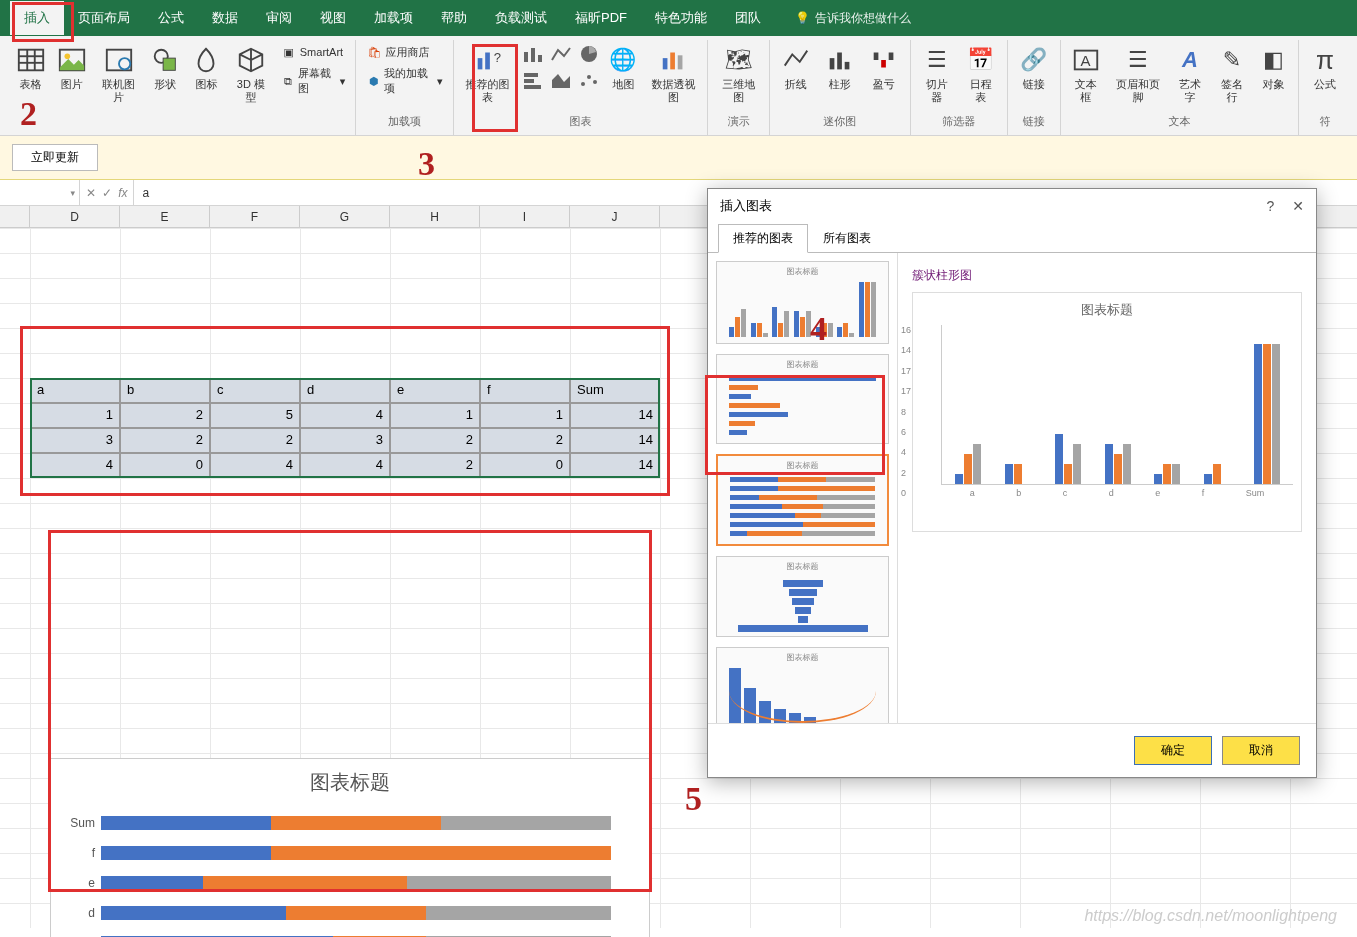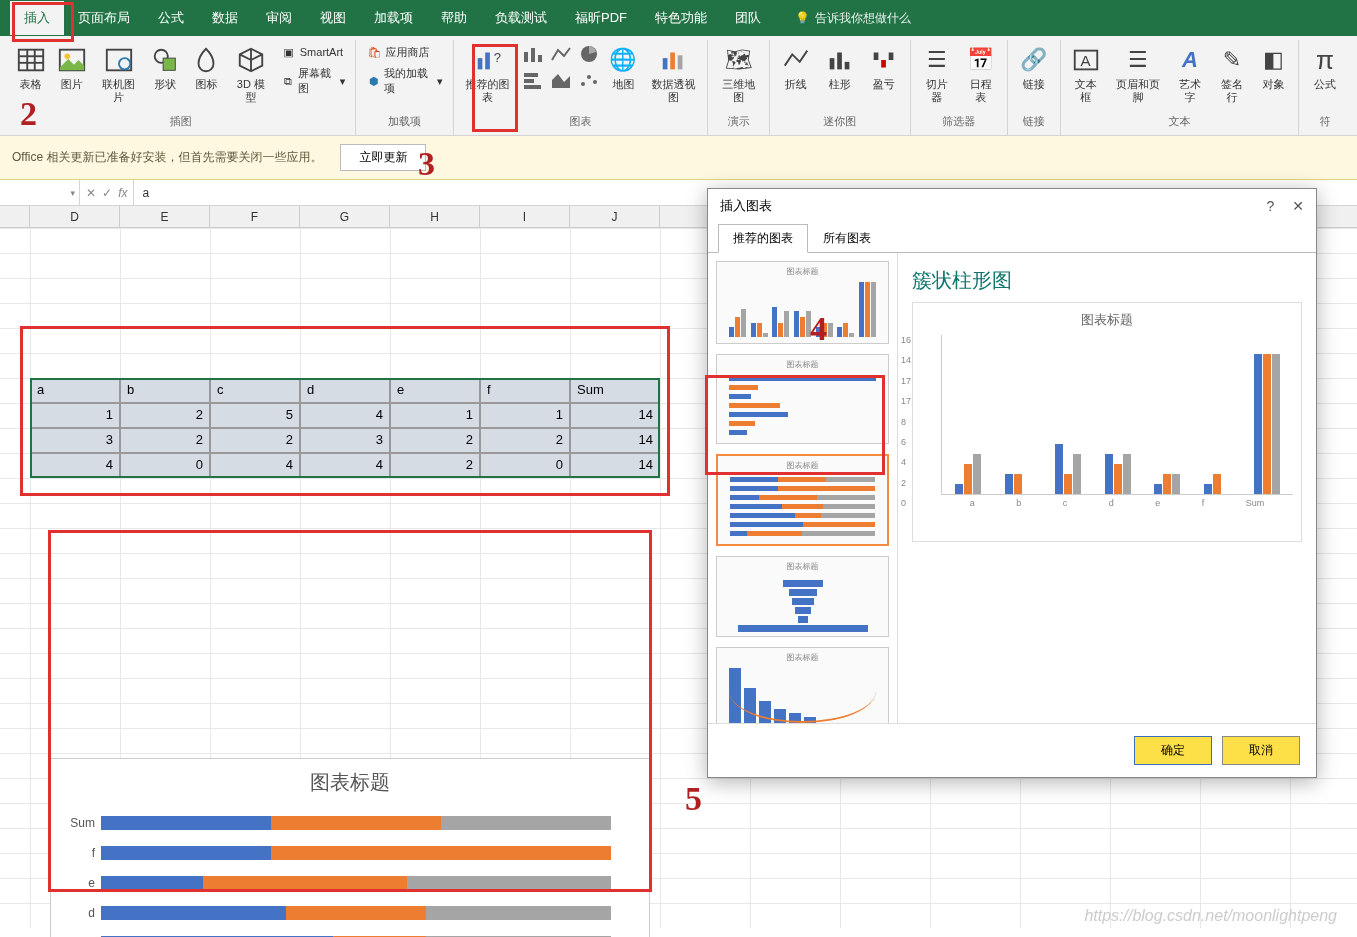--- a/index.html
+++ b/index.html
@@ -72,21 +72,21 @@
 .dialog-title .controls { display: flex; gap: 18px; color: #555; font-size: 14px; cursor: pointer; }
 .dialog-tabs { display: flex; border-bottom: 1px solid #bbb; padding: 0 10px; font-size: 12px; }
 .dialog-tabs .dtab { padding: 5px 14px; border: 1px solid transparent; cursor: pointer; position: relative; top: 1px; }
 .dialog-tabs .dtab.active { border: 1px solid #bbb; border-bottom: 1px solid #fff; background: #fff; }
 .dialog-body { flex: 1; display: flex; overflow: hidden; }
 .thumb-list { width: 190px; border-right: 1px solid #ddd; overflow-y: auto; padding: 8px; display: flex; flex-direction: column; gap: 10px; }
 .thumb { border: 1px solid #ccc; height: 95px; background: #fafafa; padding: 4px; cursor: pointer; position: relative; font-size: 8px; color: #888; text-align: center; }
 .thumb.selected { border: 2px solid #f28b3d; }
 .thumb .ttl { font-size: 8px; margin-bottom: 2px; }
 .preview-pane { flex: 1; padding: 14px; font-size: 12px; color: #444; overflow: hidden; }
-.preview-pane h3 { font-size: 20px; font-weight: normal; margin-bottom: 8px; color: #0f766e; }
+.preview-pane h3 { font-size: 12px; font-weight: normal; margin-bottom: 8px; color: #701a75; }
 .preview-chart { border: 1px solid #ddd; height: 240px; margin-bottom: 14px; padding: 8px; }
 .preview-chart .ptitle { text-align: center; font-size: 13px; color: #666; margin-bottom: 6px; }
 .col-chart { display: flex; align-items: flex-end; height: 160px; gap: 14px; padding: 0 8px; border-left: 1px solid #ccc; border-bottom: 1px solid #ccc; position: relative; }
 .col-grp { display: flex; align-items: flex-end; gap: 1px; flex: 1; justify-content: center; }
 .col-grp .col { width: 8px; }
 .yticks { position: absolute; left: -20px; top: 0; bottom: 0; display: flex; flex-direction: column; justify-content: space-between; font-size: 9px; color: #888; }
 .xticks { display: flex; justify-content: space-around; font-size: 9px; color: #888; padding: 3px 8px 0; }
 .dialog-footer { display: flex; justify-content: flex-end; gap: 10px; padding: 12px 16px; border-top: 1px solid #ddd; }
 .dialog-footer button { padding: 5px 26px; font-size: 12px; border: 1px solid #888; background: #fde047; cursor: pointer; }
 .dialog-footer button.primary { border: 1px solid #3b6fb6; }
@@ -192,21 +192,20 @@
           <div class="txt">3D 模型</div>
         </div>
       <div class="stack">
         <div class="rbtn-sm">
             <span class="ic">▣</span>
             <span>SmartArt</span>
           </div>
         <div class="rbtn-sm"><span class="ic">⧉</span><span>屏幕截图</span> ▾</div>
       </div>
     </div>
-    <div class="label">插图</div>
   </div>
 
   <div class="ribbon-group">
     <div class="controls">
       <div class="stack">
         <div class="rbtn-sm">
             <span class="ic" style="color:#d83b01">🛍</span>
             <span>应用商店</span>
           </div>
         <div class="rbtn-sm"><span class="ic" style="color:#2a7ab0">⬢</span><span>我的加载项</span> ▾</div>
@@ -388,21 +387,20 @@
         <div class="rbtn">
           <div class="ic" style="font-size:26px">π</div>
           <div class="txt">公式</div>
         </div>
       </div>
     <div class="label">符</div>
   </div>
 </div>
 
 <div class="update-bar">
-  <span>Office 相关更新已准备好安装，但首先需要关闭一些应用。</span>
   <button>立即更新</button>
 </div>
 
 <div class="formula-bar">
   <div class="name-box"></div>
   <div class="fx-btns">
     <span>✕</span>
     <span>✓</span>
     <span style="font-style:italic">fx</span>
   </div>

